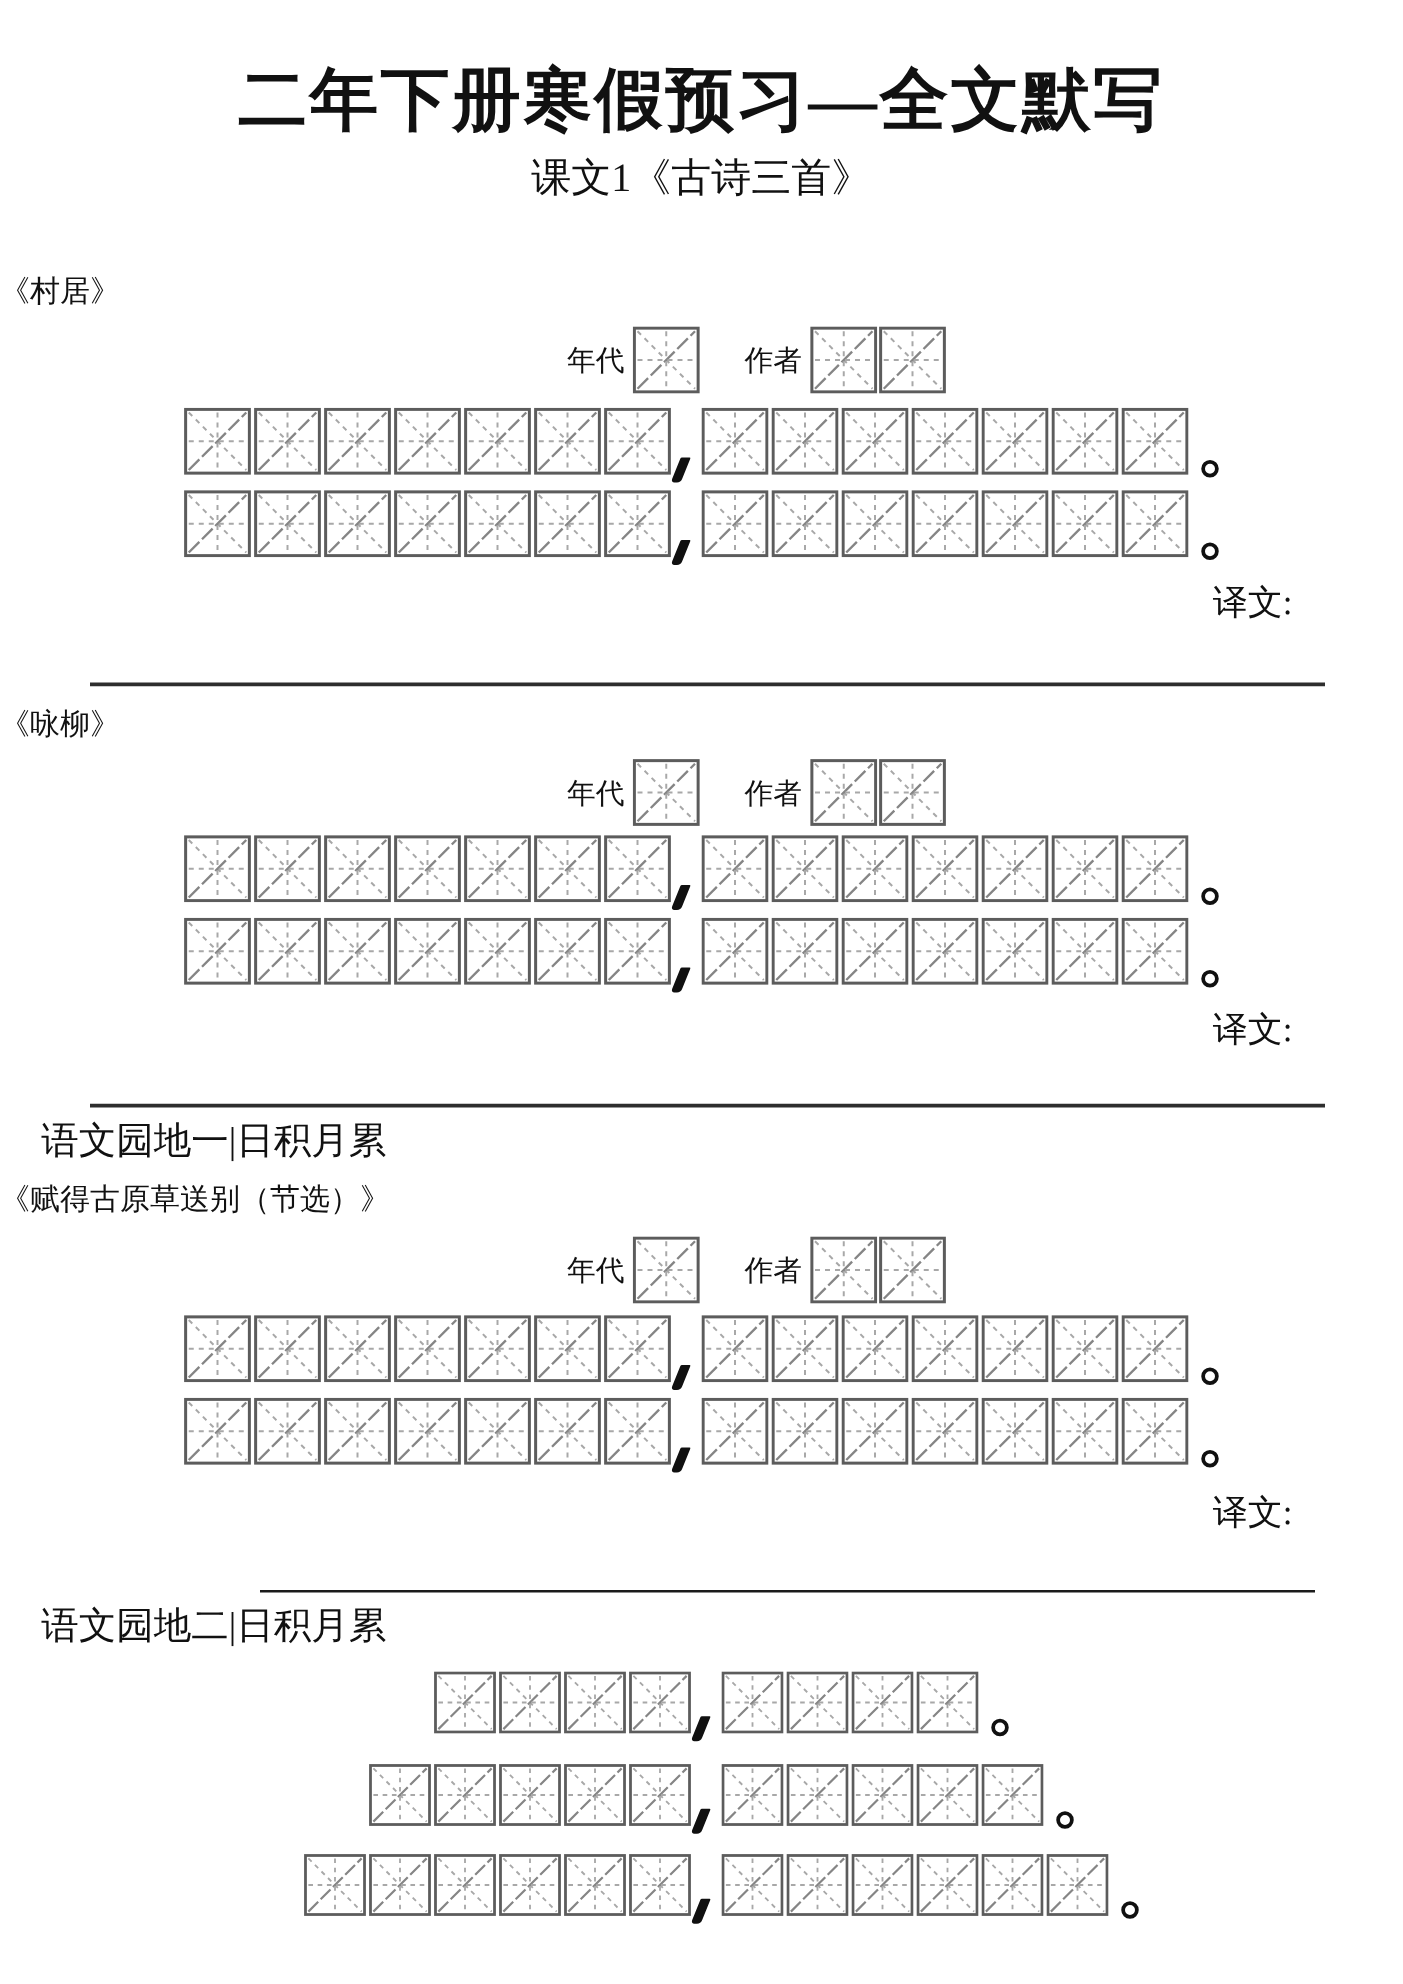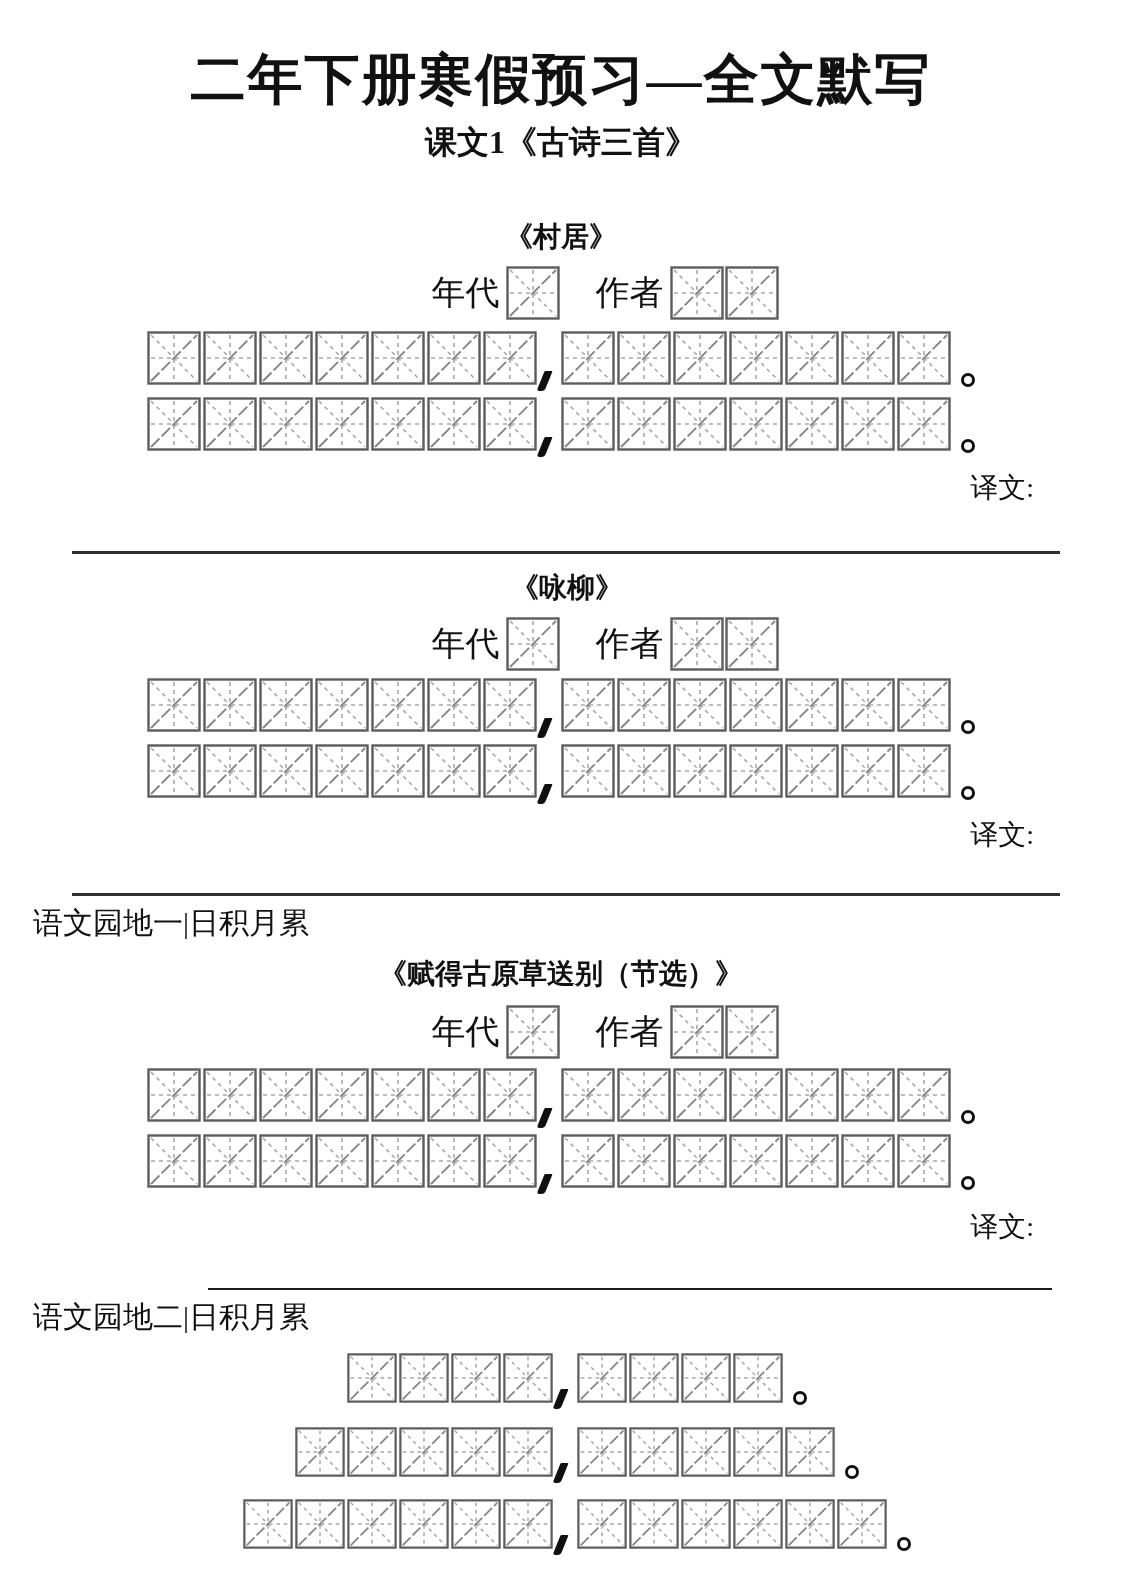--- a/index.html
+++ b/index.html
@@ -16,48 +16,47 @@
     text-align:center;
     font-size:55px;
     font-weight:bold;
     letter-spacing:2px;
     line-height:1.3;
   }
   .page-subtitle {
     margin-top:6px;
     text-align:center;
     font-size:32px;
-    font-weight:bold;
+    font-weight:normal;
     line-height:1.3;
   }
   .sec-title {
-    text-align:center;
-    font-size:28px;
+    font-size:24px;
     line-height:1.3;
-    font-weight:bold;
+    font-weight:normal;
   }
   .t1 { margin-top:56px; }
-  .t2 { margin-top:16px;margin-left:12px; }
+  .t2 { margin-top:16px; }
   .t3 { margin-top:14px; }
   .garden-header {
     margin-top:8px;
     margin-left:33px;
     font-size:30px;
     line-height:1.25;
   }
   .meta-row {
     margin-top:10px;
     display:flex;
     justify-content:center;
     align-items:center;
     position:relative;
     left:44px;
     height:56px;
   }
-  .meta-label { font-size:34px; margin-right:6px; }
+  .meta-label { font-size:23px; margin-right:6px; }
   .meta-spacer { display:inline-block; width:36px; }
   .box-group { display:flex; gap:2px; }
   .tight { gap:1px; }
   .cbox { width:54px; height:54px; display:block; }
   .grid-row {
     display:flex;
     justify-content:center;
     align-items:flex-start;
   }
   .grid-row .box-group { align-items:flex-start; }

